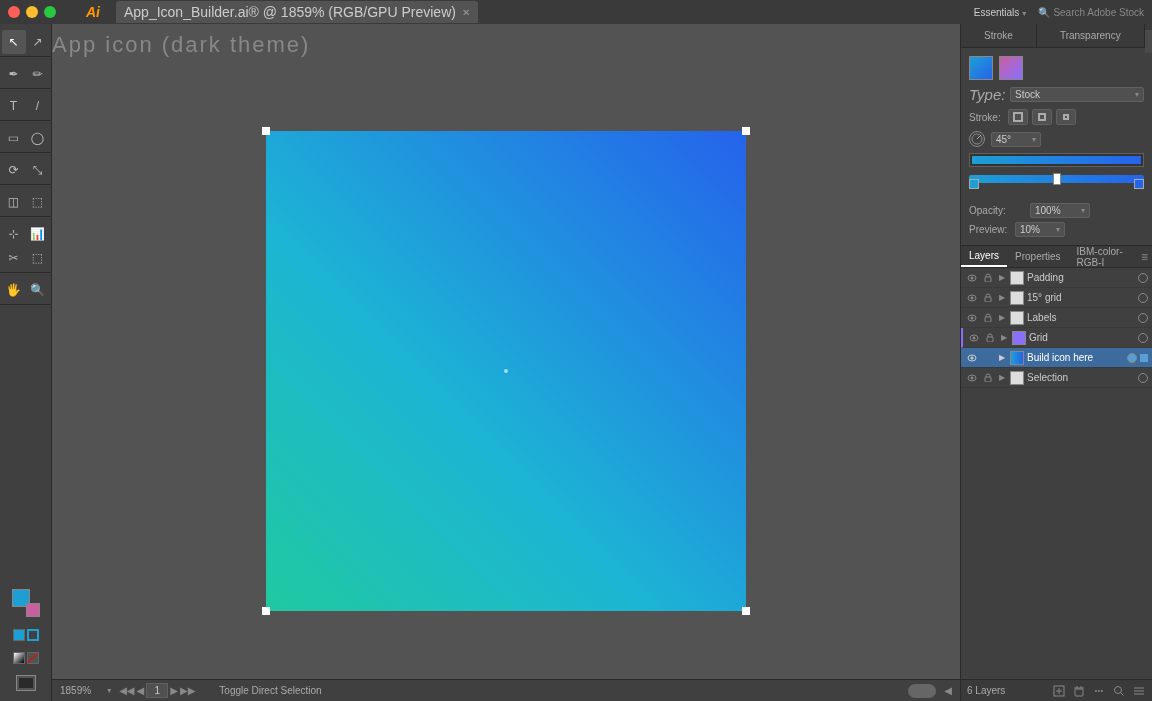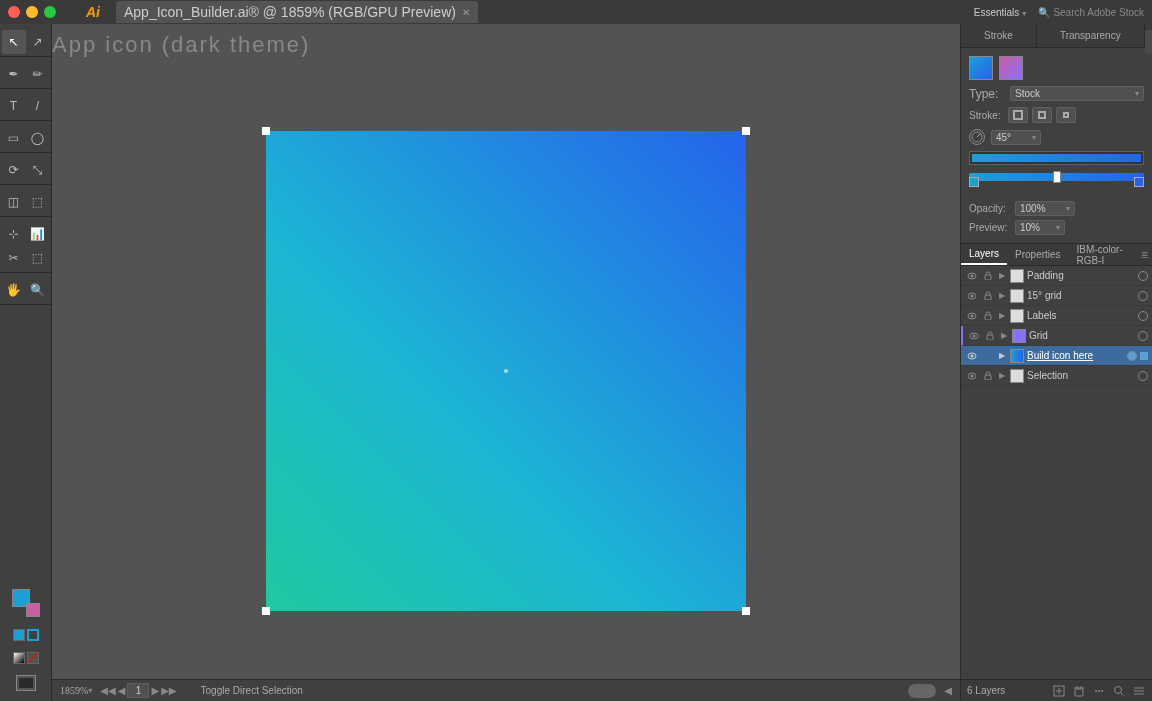--- a/index.html
+++ b/index.html
@@ -170,22 +170,21 @@
       padding: 0 8px;
       gap: 8px;
       flex-shrink: 0;
       border-top: 1px solid #2a2a2a;
       font-size: 10px;
       color: #aaa;
     }
     .statusbar-zoom {
       display: flex;
       align-items: center;
-      gap: 0;
-      font-family: Liberation Serif, serif;
+      gap: 16px;
     }
     .statusbar-nav {
       display: flex;
       align-items: center;
       gap: 2px;
     }
     .statusbar-toggle {
       margin-left: 16px;
     }
     .statusbar-right {
@@ -251,23 +250,24 @@
       flex-shrink: 0;
       border-bottom: 1px solid #2a2a2a;
     }
     .gradient-type-row {
       display: flex;
       align-items: center;
       margin-bottom: 6px;
       gap: 6px;
     }
     .gradient-type-label {
-      font-size: 12px;
+      font-size: 15px;
       color: #aaa;
       width: 35px;
+      font-style: italic;
     }
     .gradient-type-select {
       flex: 1;
       background: #505050;
       border: 1px solid #606060;
       color: #ccc;
       font-size: 10px;
       padding: 1px 4px;
       border-radius: 2px;
       display: flex;
@@ -319,21 +319,21 @@
       padding: 1px 4px;
       border-radius: 2px;
       width: 50px;
       display: flex;
       align-items: center;
       justify-content: space-between;
     }
     .opacity-row {
       display: flex;
       align-items: center;
-      gap: 6px;
+      gap: 21px;
       margin-top: 16px;
     }
     .opacity-label { font-size: 10px; color: #aaa; width: 40px; }
     .opacity-select {
       background: #505050;
       border: 1px solid #606060;
       color: #ccc;
       font-size: 10px;
       padding: 1px 4px;
       border-radius: 2px;
@@ -432,21 +432,21 @@
     .layer-icon.purple { background: #8a6fff; }
     .layer-icon.gradient { background: linear-gradient(90deg, #1e9fd4, #2563eb); }
     .layer-name {
       font-size: 10px;
       color: #ccc;
       flex: 1;
       white-space: nowrap;
       overflow: hidden;
       text-overflow: ellipsis;
     }
-    .layer-item.active .layer-name { color: #fff; text-decoration: underline; }
+    .layer-item.active .layer-name { color: #fff; }
     .layer-circle {
       width: 10px;
       height: 10px;
       border-radius: 50%;
       border: 1px solid #888;
       flex-shrink: 0;
     }
     .layer-circle.filled { background: #5a9fd4; }
 
     

